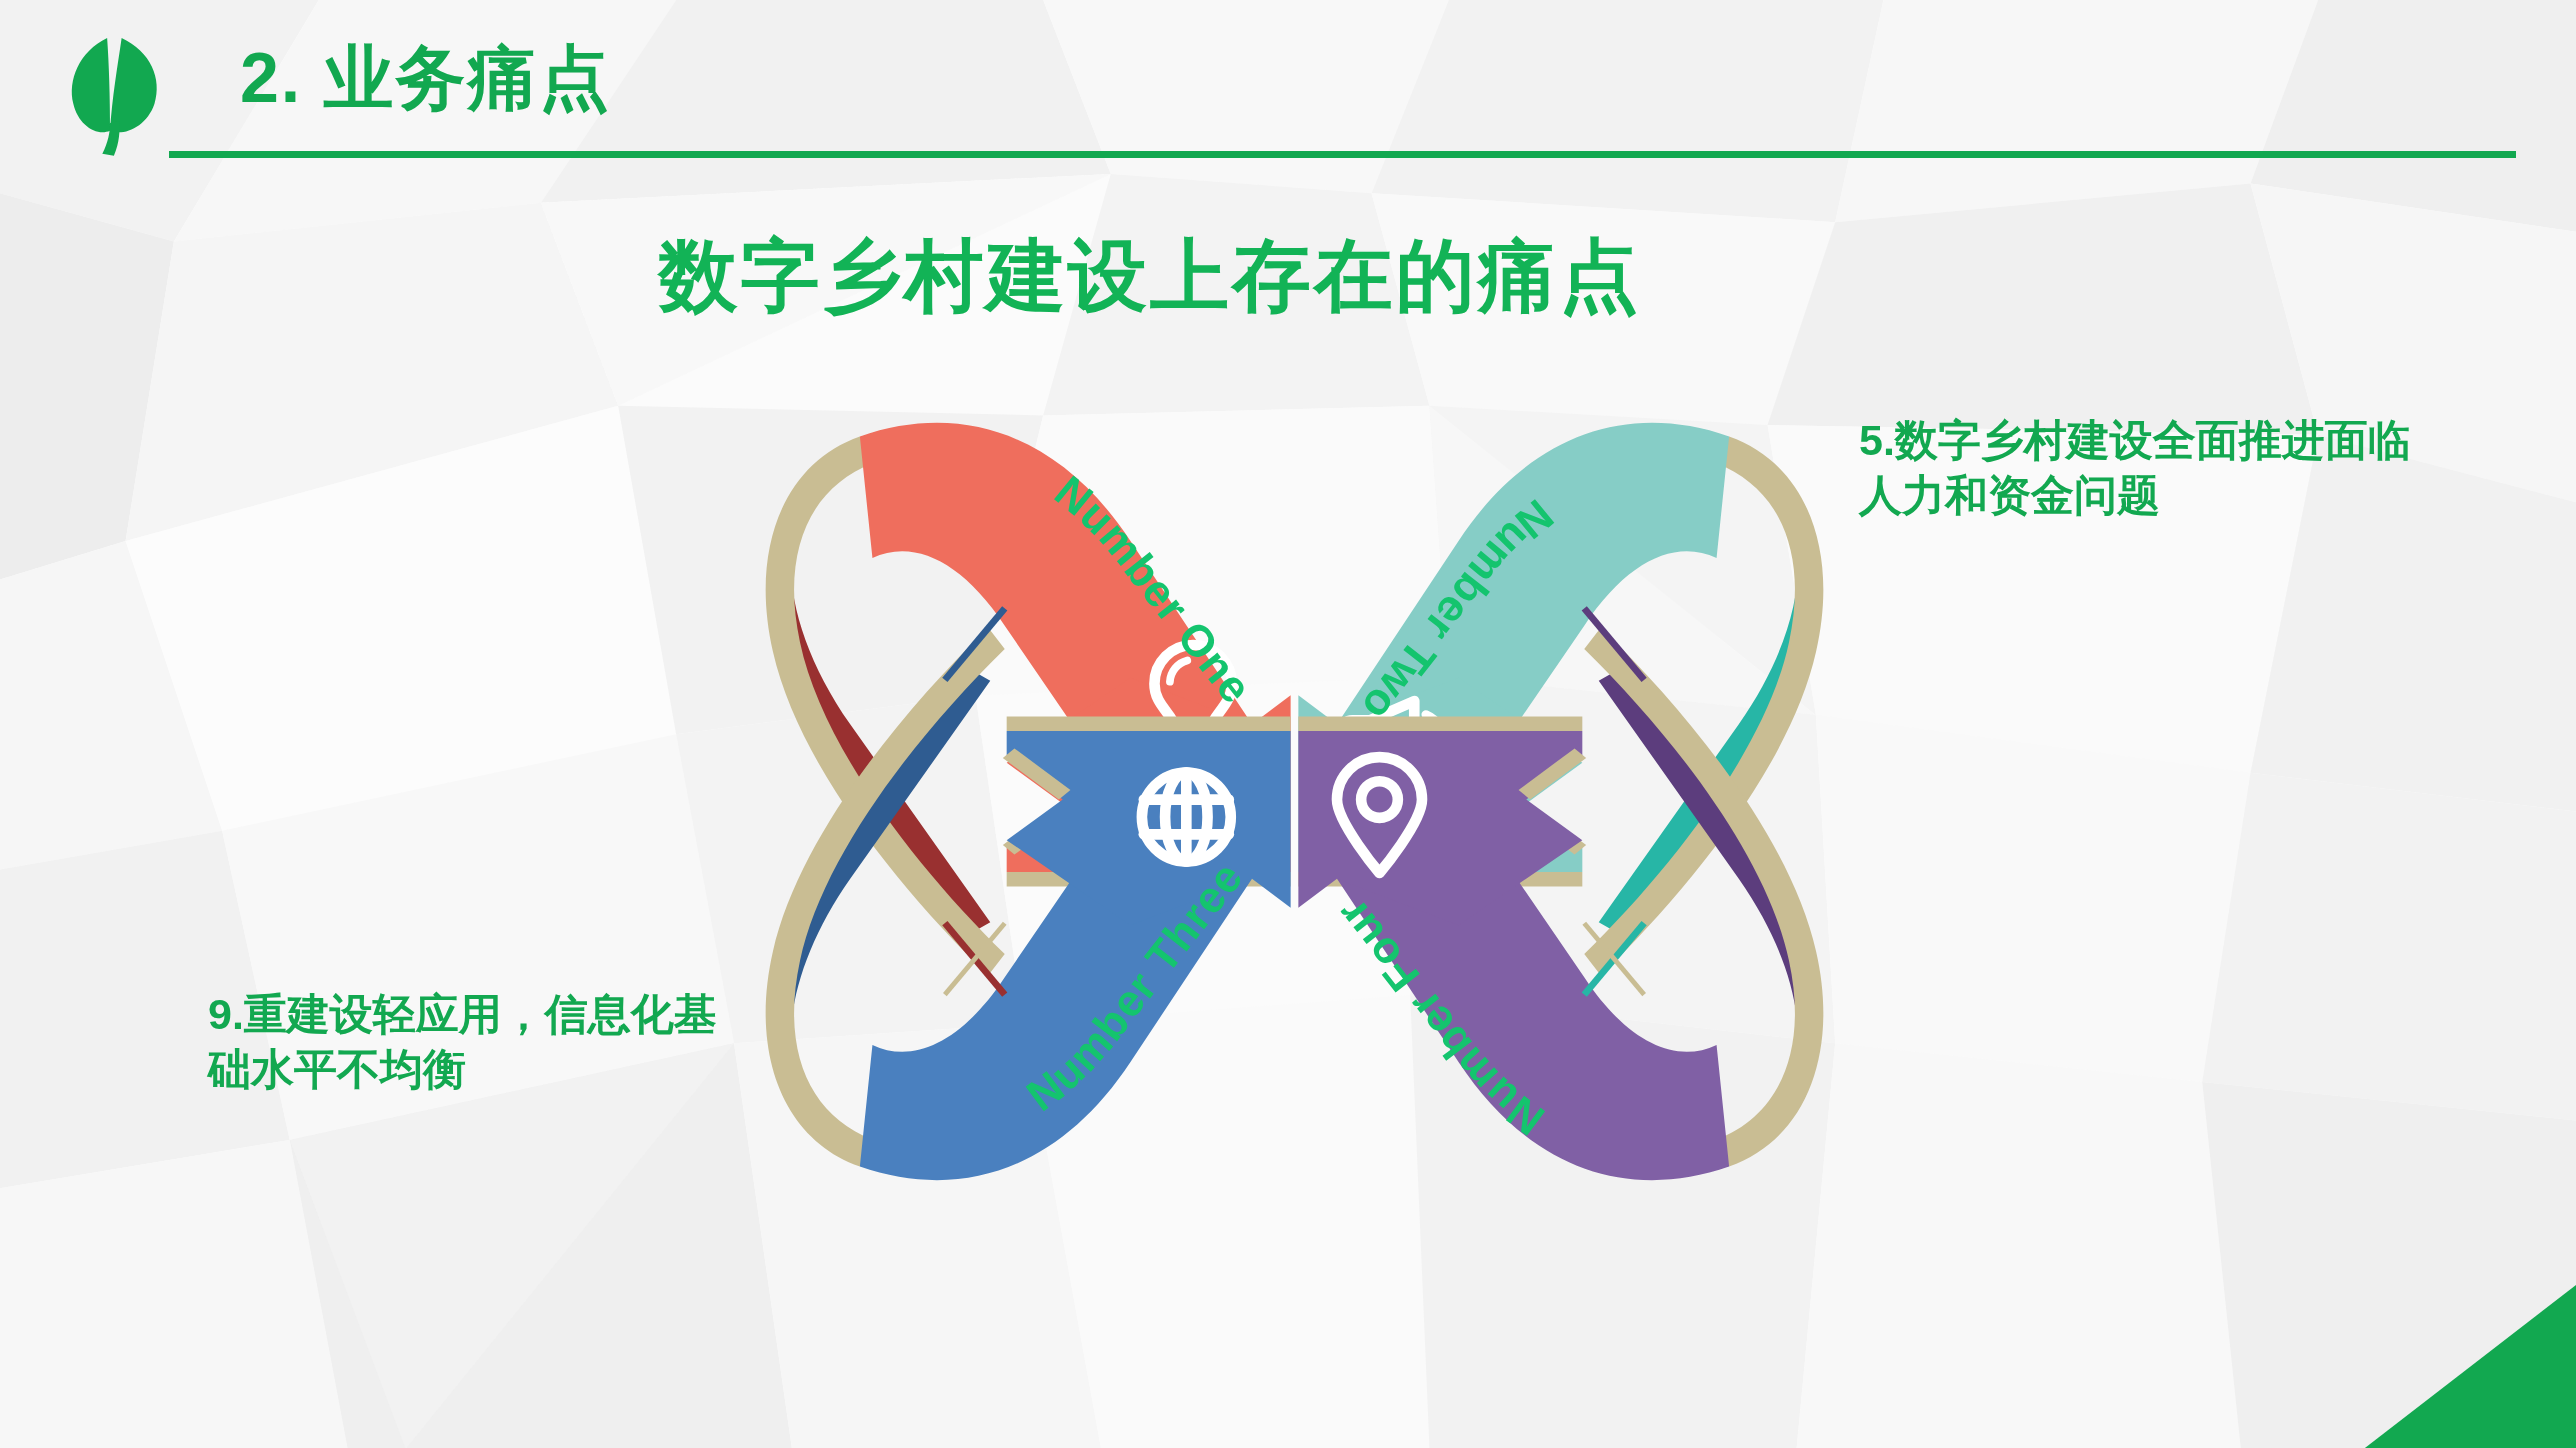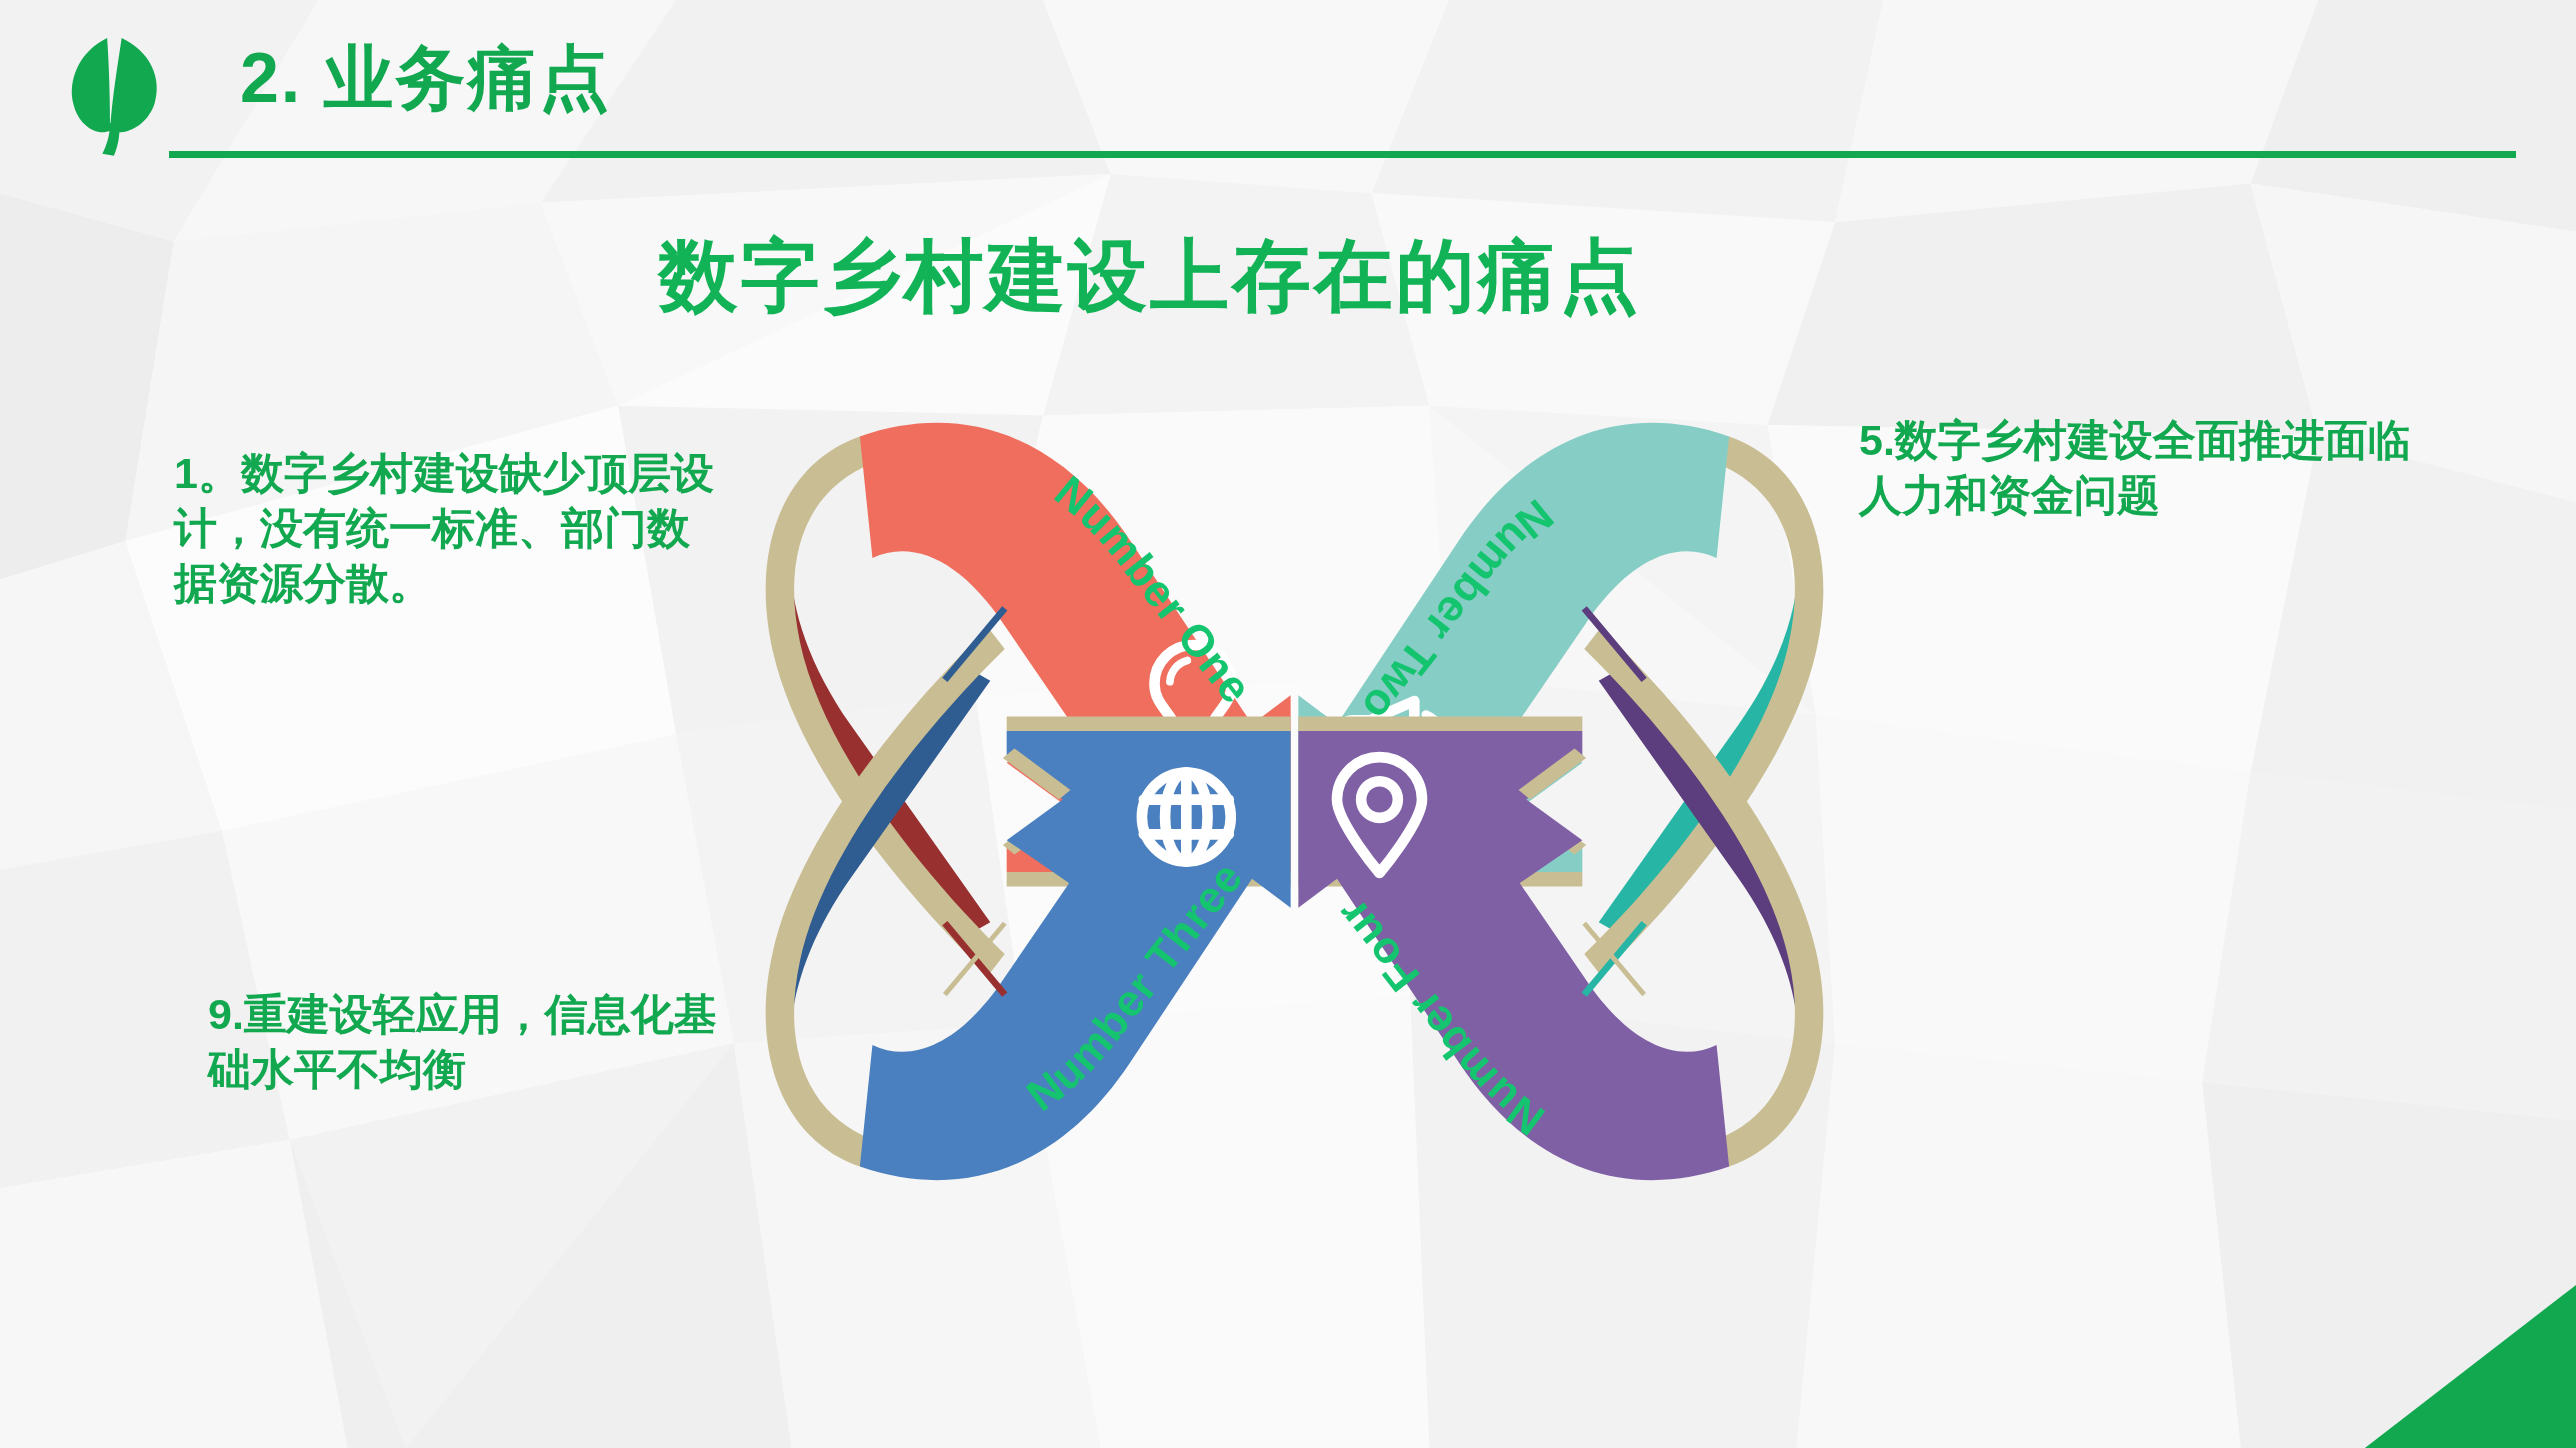--- a/index.html
+++ b/index.html
@@ -352,21 +352,20 @@
     <g>
       <path d="M 238 556 L 300 630" stroke="#993030" stroke-width="7" fill="none"></path>
       <path d="M 300 556 L 238 630" stroke="#c9bd93" stroke-width="5" fill="none"></path>
       <path d="M 962 556 L 900 630" stroke="#27b6a6" stroke-width="7" fill="none"></path>
       <path d="M 900 556 L 962 630" stroke="#c9bd93" stroke-width="5" fill="none"></path>
       <path d="M 238 304 L 300 230" stroke="#2f5c91" stroke-width="7" fill="none"></path>
       <path d="M 962 304 L 900 230" stroke="#5c3d7d" stroke-width="7" fill="none"></path>
     </g>
   </svg>
 
-  <div class="callout" id="callout-1">1。数字乡村建设缺少顶层设计，没有统一标准、部门数据资源分散。</div>
   <div class="callout" id="callout-2">5.数字乡村建设全面推进面临人力和资金问题</div>
   <div class="callout" id="callout-3">9.重建设轻应用，信息化基础水平不均衡</div>
 
   <svg id="corner-accent" viewBox="0 0 260 170" preserveAspectRatio="none">
     <polygon points="260,0 260,170 40,170" fill="#12a850"></polygon>
   </svg>
 
 </div>
 
 

